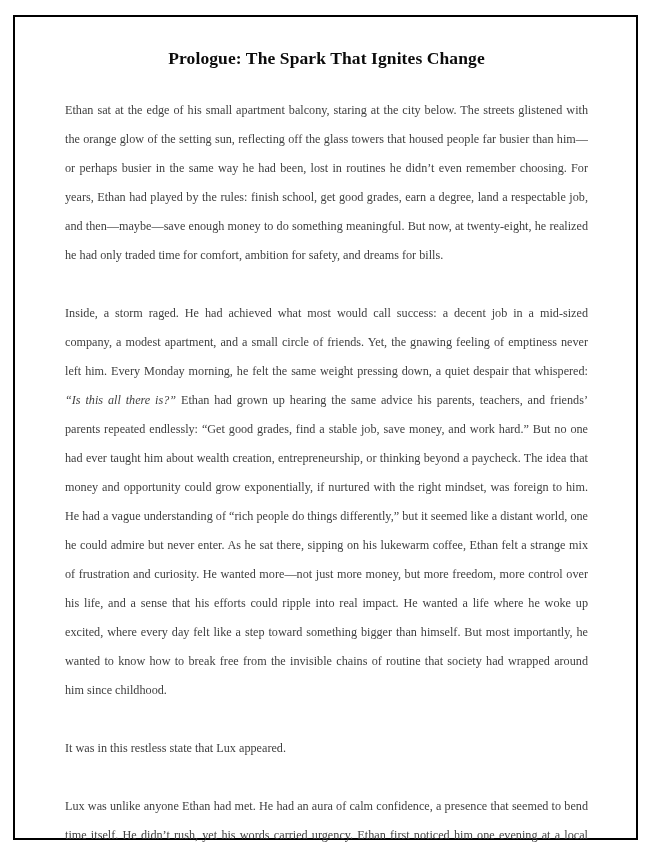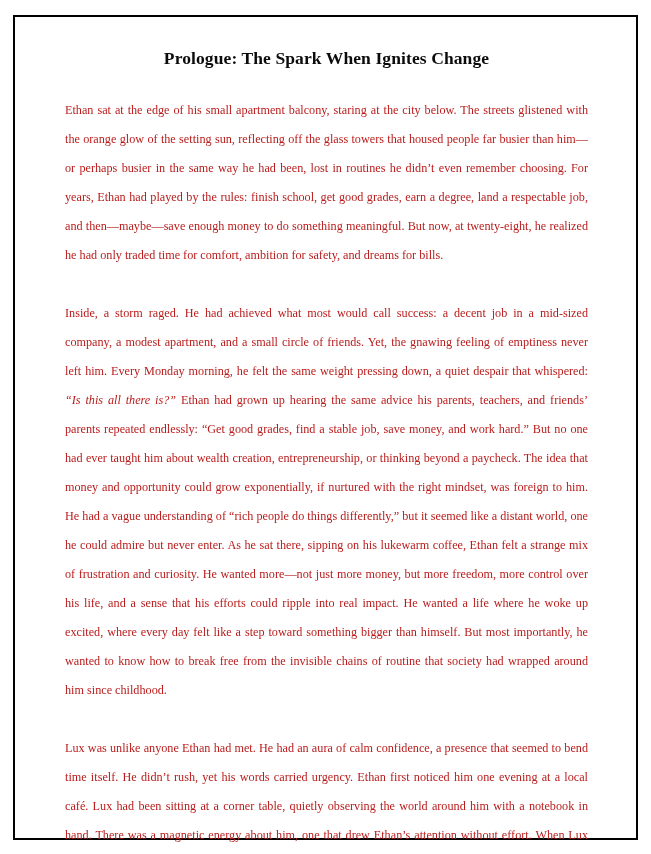--- a/index.html
+++ b/index.html
@@ -42,42 +42,43 @@
     line-height: 1.3;
     color: #0b0b0b;
   }
 
   .para {
     font-size: 12.2px;
     line-height: 29px;
     text-align: justify;
     text-justify: inter-word;
     margin: 0 0 29px 0;
-    color: #b91c1c;
+    color: #404040;
     hyphens: none;
   }
 
   .para:last-child {
     margin-bottom: 0;
   }
 
   .para em {
   }
 </style>
 </head>
 <body>
 
 <div class="page">
   <div class="page-inner">
 
-    <h1 class="doc-title">Prologue: The Spark When Ignites Change</h1>
+    <h1 class="doc-title">Prologue: The Spark That Ignites Change</h1>
 
     <p class="para">Ethan sat at the edge of his small apartment balcony, staring at the city below. The streets glistened with the orange glow of the setting sun, reflecting off the glass towers that housed people far busier than him—or perhaps busier in the same way he had been, lost in routines he didn’t even remember choosing. For years, Ethan had played by the rules: finish school, get good grades, earn a degree, land a respectable job, and then—maybe—save enough money to do something meaningful. But now, at twenty-eight, he realized he had only traded time for comfort, ambition for safety, and dreams for bills.</p>
 
     <p class="para">
       <span>Inside, a storm raged. He had achieved what most would call success: a decent job in a mid-sized company, a modest apartment, and a small circle of friends. Yet, the gnawing feeling of emptiness never left him. Every Monday morning, he felt the same weight pressing down, a quiet despair that whispered: </span><em>“Is this all there is?”</em><span> Ethan had grown up hearing the same advice his parents, teachers, and friends’ parents repeated endlessly: “Get good grades, find a stable job, save money, and work hard.” But no one had ever taught him about wealth creation, entrepreneurship, or thinking beyond a paycheck. The idea that money and opportunity could grow exponentially, if nurtured with the right mindset, was foreign to him. He had a vague understanding of “rich people do things differently,” but it seemed like a distant world, one he could admire but never enter. As he sat there, sipping on his lukewarm coffee, Ethan felt a strange mix of frustration and curiosity. He wanted more—not just more money, but more freedom, more control over his life, and a sense that his efforts could ripple into real impact. He wanted a life where he woke up excited, where every day felt like a step toward something bigger than himself. But most importantly, he wanted to know how to break free from the invisible chains of routine that society had wrapped around him since childhood.</span>
     </p>
 
+    <p class="para">It was in this restless state that Lux appeared.</p>
 
     <p class="para">Lux was unlike anyone Ethan had met. He had an aura of calm confidence, a presence that seemed to bend time itself. He didn’t rush, yet his words carried urgency. Ethan first noticed him one evening at a local café. Lux had been sitting at a corner table, quietly observing the world around him with a notebook in hand. There was a magnetic energy about him, one that drew Ethan’s attention without effort. When Lux finally spoke, it was as if he had been reading Ethan’s thoughts aloud.</p>
 
   </div>
 </div>
 
 </body></html>

